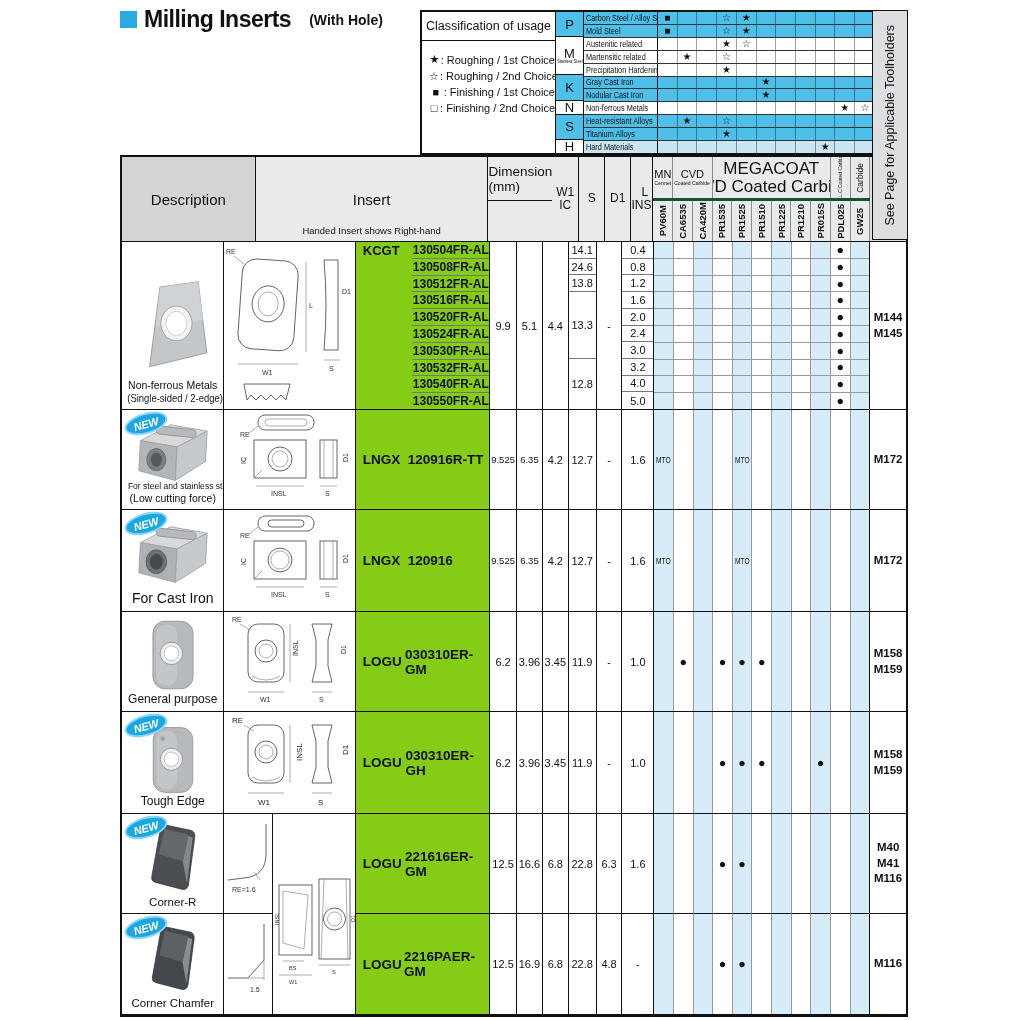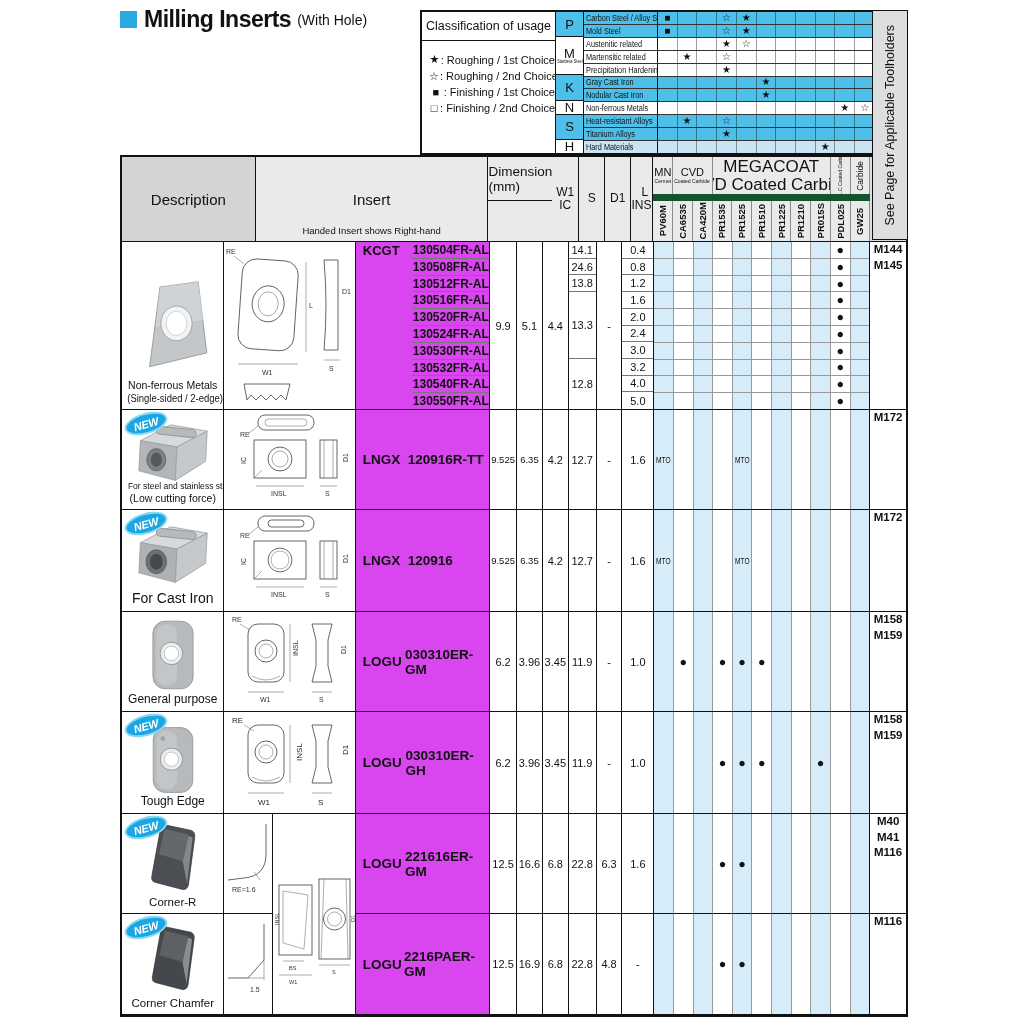--- a/index.html
+++ b/index.html
@@ -3,21 +3,21 @@
 <meta charset="utf-8">
 <style>
 *{margin:0;padding:0;box-sizing:border-box}
 body{font-family:"Liberation Sans",sans-serif;color:#111;background:#fff}
 .page{position:relative;width:1020px;height:1020px;background:#fff;overflow:hidden}
 
 
 .title{position:absolute;left:120px;top:6px;display:flex;align-items:center}
 .tsq{width:17px;height:17px;background:#29abe2;margin-right:7px}
 .tmain{font-size:23px;font-weight:bold;letter-spacing:-.5px}
-.tsub{font-size:14px;font-weight:normal;margin-left:6px}
+.tsub{font-size:14px;font-weight:bold;margin-left:18px}
 
 
 .ct{position:absolute;left:420px;top:10px;width:454px;height:145px;display:flex;border:2px solid #111;background:#fff;font-size:10px}
 .ct-left{width:134px;border-right:1px solid #111;display:flex;flex-direction:column}
 .ct-title{height:29px;border-bottom:1px solid #111;display:flex;align-items:center;justify-content:center;font-size:12.5px}
 .ct-legend{flex:1;padding:12px 0 0 7px;display:flex;flex-direction:column;gap:3.5px;font-size:11px}
 .lg-row{display:flex;align-items:center;white-space:nowrap}
 .lg-sym{width:15px;text-align:center;margin-right:1px}
 .ct-letters{width:28px;display:flex;flex-direction:column}
 .ct-letter{border-right:1px solid #111;border-bottom:1px solid #111;display:flex;flex-direction:column;align-items:center;justify-content:center;line-height:1}
@@ -46,53 +46,53 @@
 .hcell{background:#e9eaec;border-right:1px solid #111}
 .h-insert{width:235px;position:relative;display:flex;align-items:center;justify-content:center;font-size:15px}
 .h-note{position:absolute;bottom:5px;left:0;right:0;text-align:center;font-size:9.5px}
 .h-desc{width:135px;background:#d2d4d6;display:flex;align-items:center;justify-content:center;font-size:15px}
 .h-dim{width:165px;display:flex;flex-direction:row}
 .h-dim-top{height:44px;display:flex;align-items:center;justify-content:center;font-size:13.5px;border-bottom:1px solid #111}
 .h-dim-bot{flex:1;display:flex}
 .hd{border-right:1px solid #111;display:flex;flex-direction:column;align-items:center;justify-content:center;font-size:12px;line-height:1.1}
 .hd:last-child{border-right:1px solid #111}
 .h-grades{width:217px;display:flex;flex-direction:column;background:#e9eaec}
-.hg-top{height:44px;display:flex;border-bottom:7px solid #14532d}
+.hg-top{height:44px;display:flex;border-bottom:3px solid #14532d}
 .hg{border-right:1px solid #8c8c8c;display:flex;flex-direction:column;align-items:center;justify-content:center;text-align:center;line-height:1.05;overflow:hidden}
 .hg .l1{font-size:11px}
 .hg .l2{font-size:6px;transform:scaleX(.85);white-space:nowrap}
 .hg-mega .l1,.hg-mega .l2{font-size:17px;transform:none}
 .hg-bot{flex:1;display:flex}
 .hn{width:19.72px;border-right:1px solid #8c8c8c;display:flex;align-items:center;justify-content:center;overflow:hidden}
 .hn .vtxt{font-size:9.5px;font-weight:bold}
 .hg-v{width:19.72px}
 .hg-v .vtxt{font-size:5px}
 .hg-v2 .vtxt{font-size:8.5px}
 .h-see{width:36px;background:#dcdedf;border-right:none}
 
 
 .row{display:flex;position:relative}
 .row.bb{border-bottom:1px solid #111}
 .cell{border-right:1px solid #111;position:relative;overflow:hidden}
 .c-photo{width:103px;background:#fff}
 .c-draw{width:132px;background:#fff}
 .c-draw-a{width:49px;background:#fff}
 .c-draw-b{width:83px;background:#fff;border-right:1px solid #111}
-.c-desc{width:135px;background:#d946ef;display:flex;align-items:center;font-weight:bold;font-size:13.5px}
+.c-desc{width:135px;background:#84cc16;display:flex;align-items:center;font-weight:bold;font-size:13.5px}
 .c-desc .fam{width:52px;padding-left:7px}
 .c-dim{background:#fff;display:flex;align-items:center;justify-content:center;font-size:11px}
 .cw{width:27px}.cs{width:26px}.cd{width:26px}.cl{width:28px}.cb{width:26px}.cr{width:32px}
 .sm{font-size:9.5px}
 .cg{width:19.72px;border-right:1px solid #999;display:flex;align-items:center;justify-content:center;font-size:8px}
 .cg:nth-last-child(2){border-right:1px solid #111}
 .g-b{background:#d6ecf8}
 .dot{font-size:12.5px}
 .mto{font-size:8.5px}
 .mto span{display:inline-block;transform:scaleX(.78)}
-.c-page{width:36px;background:#fff;border-right:none;display:flex;flex-direction:column;align-items:center;justify-content:flex-start;font-weight:bold;font-size:11.5px;line-height:1.35}
+.c-page{width:36px;background:#fff;border-right:none;display:flex;flex-direction:column;align-items:center;justify-content:center;font-weight:bold;font-size:11.5px;line-height:1.35}
 .caption{position:absolute;bottom:4px;left:0;right:0;text-align:center;font-size:10.5px;line-height:1.25;white-space:nowrap}
 .caption .cfit{display:inline-block;transform:scaleX(.9);transform-origin:50% 50%;white-space:nowrap}
 .newbadge{position:absolute;top:3px;left:2px;width:44px;height:21px;border-radius:50%;background:#1aa7e3;border:2px solid #8ed6f5;color:#fff;font-weight:bold;font-style:italic;font-size:11px;display:flex;align-items:center;justify-content:center;transform:rotate(-16deg);z-index:3}
 .photo-wrap{position:absolute;top:8px;left:0;right:0;display:flex;justify-content:center}
 .kcgt .photo-wrap{top:36px}
 
 
 .kdesc{align-items:stretch;font-weight:normal}
 .kfam{width:56px;font-weight:bold;font-size:13px;padding:1px 0 0 7px;line-height:16.8px}
 .kpns{flex:1;display:flex;flex-direction:column}

